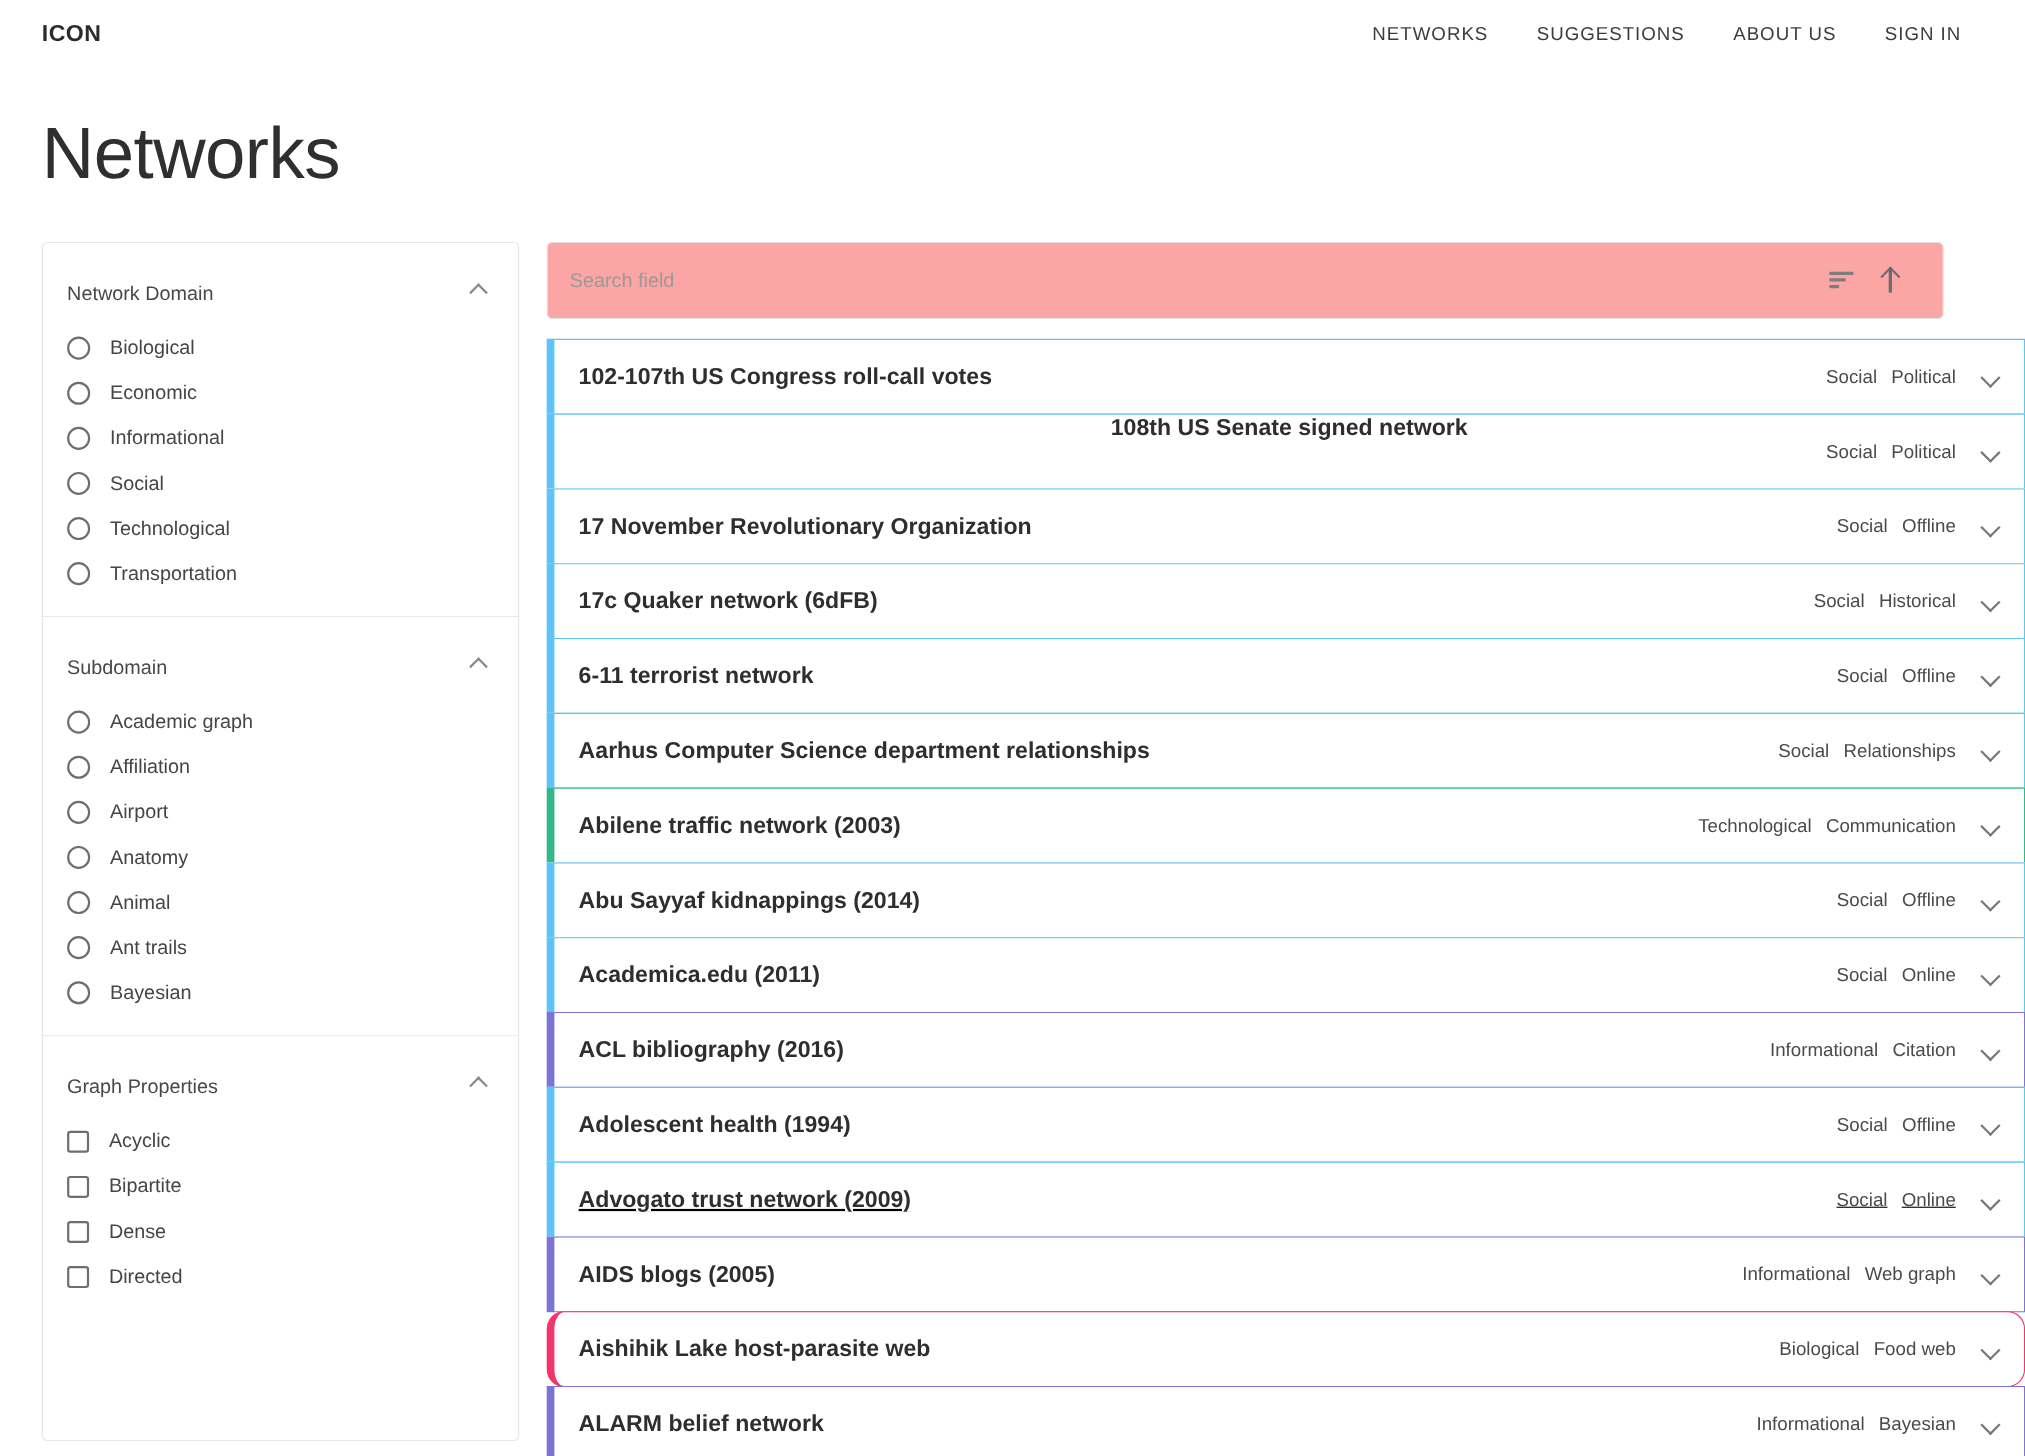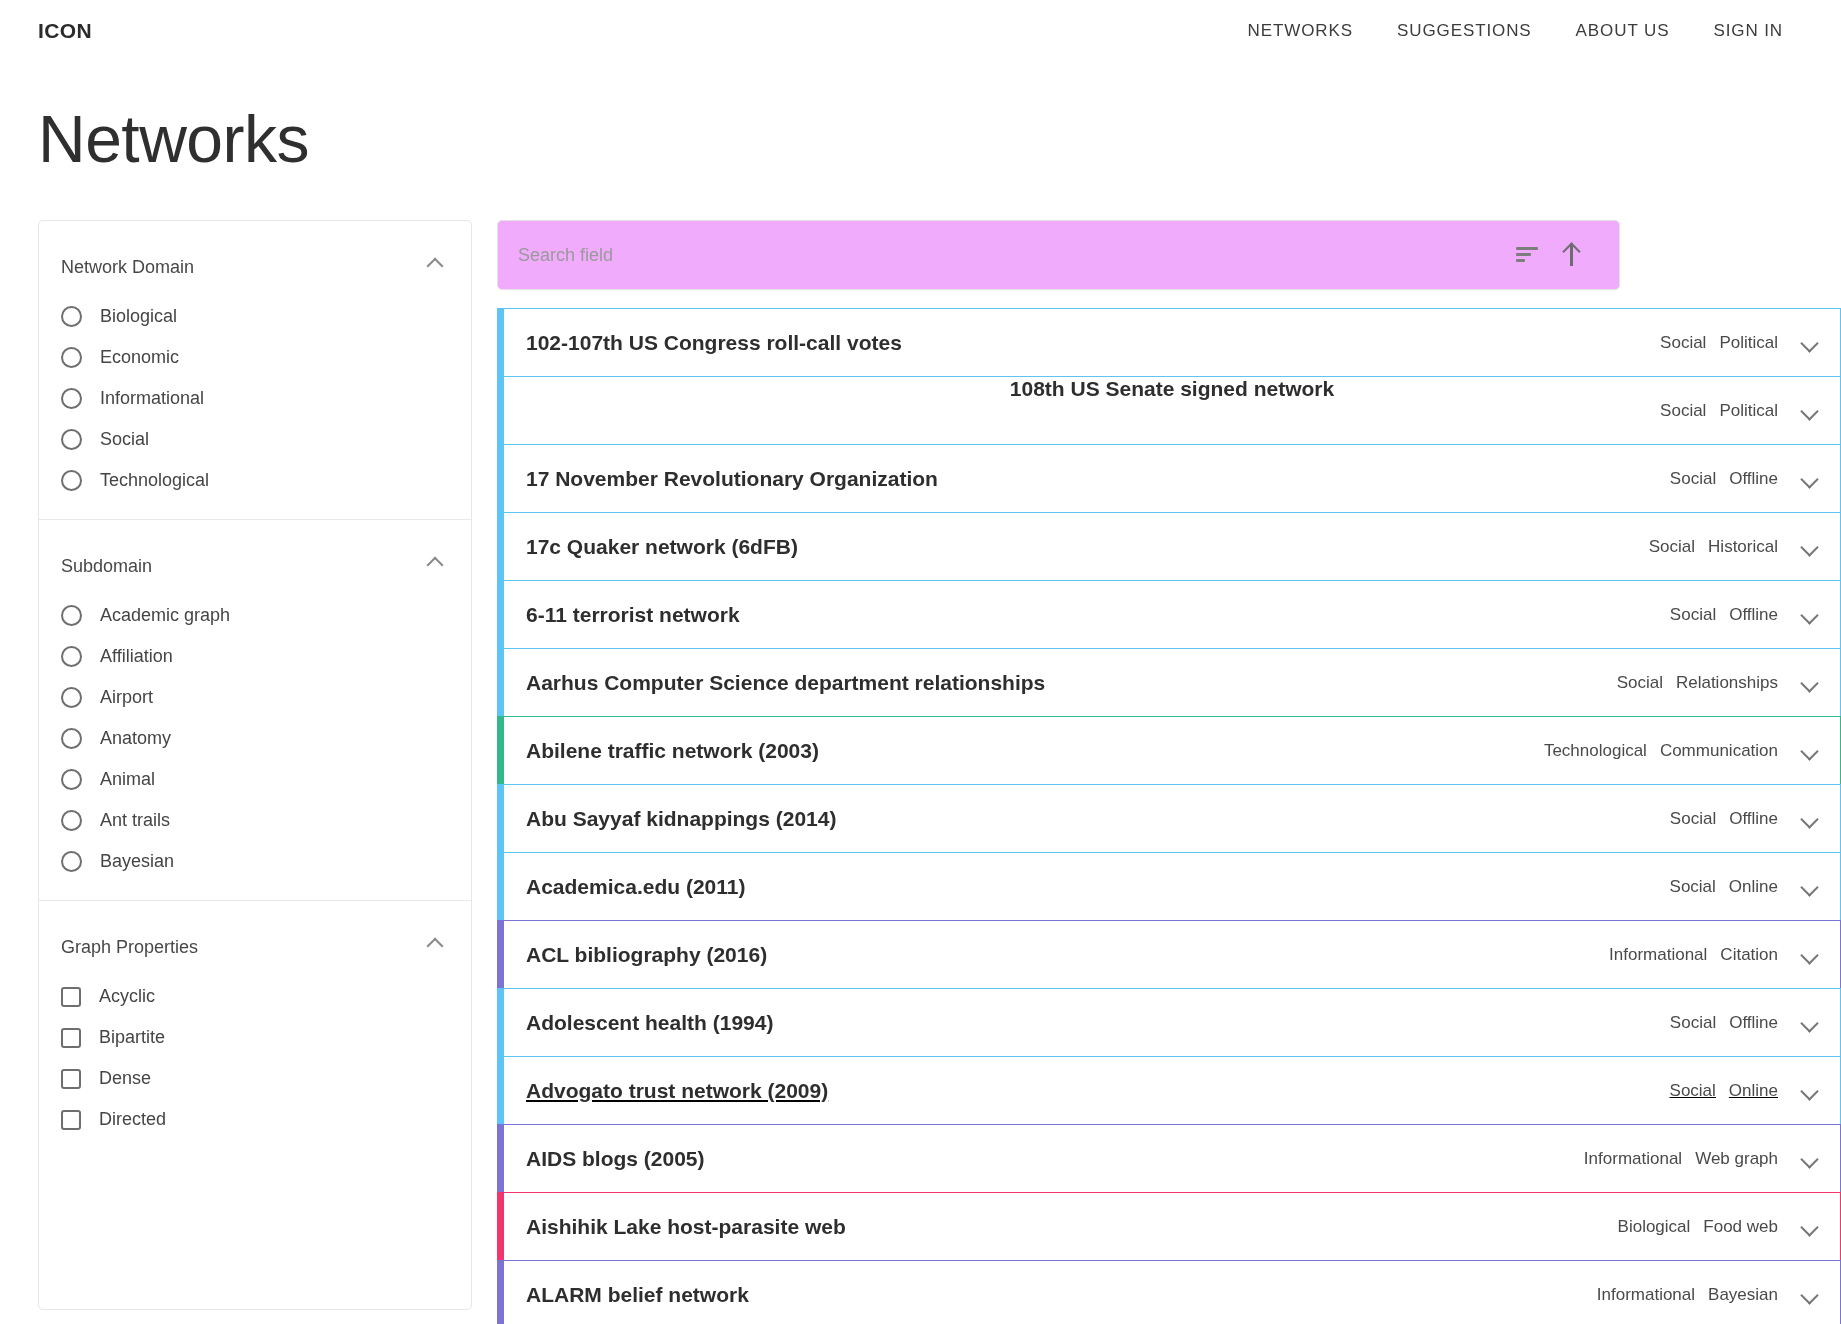--- a/index.html
+++ b/index.html
@@ -120,25 +120,25 @@
     color: #454545;
   }
 
   
   .results { flex: 1; min-width: 0; padding-right: 0; }
 
   .searchbar {
     height: 70px;
     border: 1px solid #e3e3e3;
     border-radius: 5px;
-    background: #f0abfc;
+    background: #fca5a5;
     display: flex;
     align-items: center;
     padding: 0 26px 0 20px;
-    width: 1123px;
+    width: 1270px;
   }
   .search-input {
     flex: 1;
     border: none;
     outline: none;
     font-size: 18px;
     color: #3a3a3a;
     font-family: "Liberation Sans", sans-serif;
     background: transparent;
   }
@@ -250,20 +250,24 @@
             <span class="opt-label">Informational</span>
           </div>
           <div class="opt">
             <span class="radio"></span>
             <span class="opt-label">Social</span>
           </div>
           <div class="opt">
             <span class="radio"></span>
             <span class="opt-label">Technological</span>
           </div>
+          <div class="opt">
+            <span class="radio"></span>
+            <span class="opt-label">Transportation</span>
+          </div>
         </div>
       </div>
       <div class="facet">
         <div class="facet-head">
           <span class="facet-title">Subdomain</span>
           <span class="chev-up"></span>
         </div>
         <div class="facet-options">
           <div class="opt">
             <span class="radio"></span>
@@ -460,21 +464,21 @@
         <div class="row" style="border-color: rgb(123, 116, 212);">
           <span class="row-title">AIDS blogs (2005)</span>
           <span class="row-meta">
             <span class="tags">
               <span>Informational</span>
               <span>Web graph</span>
             </span>
             <span class="chev-down"></span>
           </span>
         </div>
-        <div class="row" style="border-color: rgb(242, 53, 107);">
+        <div class="row" style="border-color: rgb(242, 53, 107); border-radius: 16px;">
           <span class="row-title">Aishihik Lake host-parasite web</span>
           <span class="row-meta">
             <span class="tags">
               <span>Biological</span>
               <span>Food web</span>
             </span>
             <span class="chev-down"></span>
           </span>
         </div>
         <div class="row" style="border-color: rgb(123, 116, 212);">

